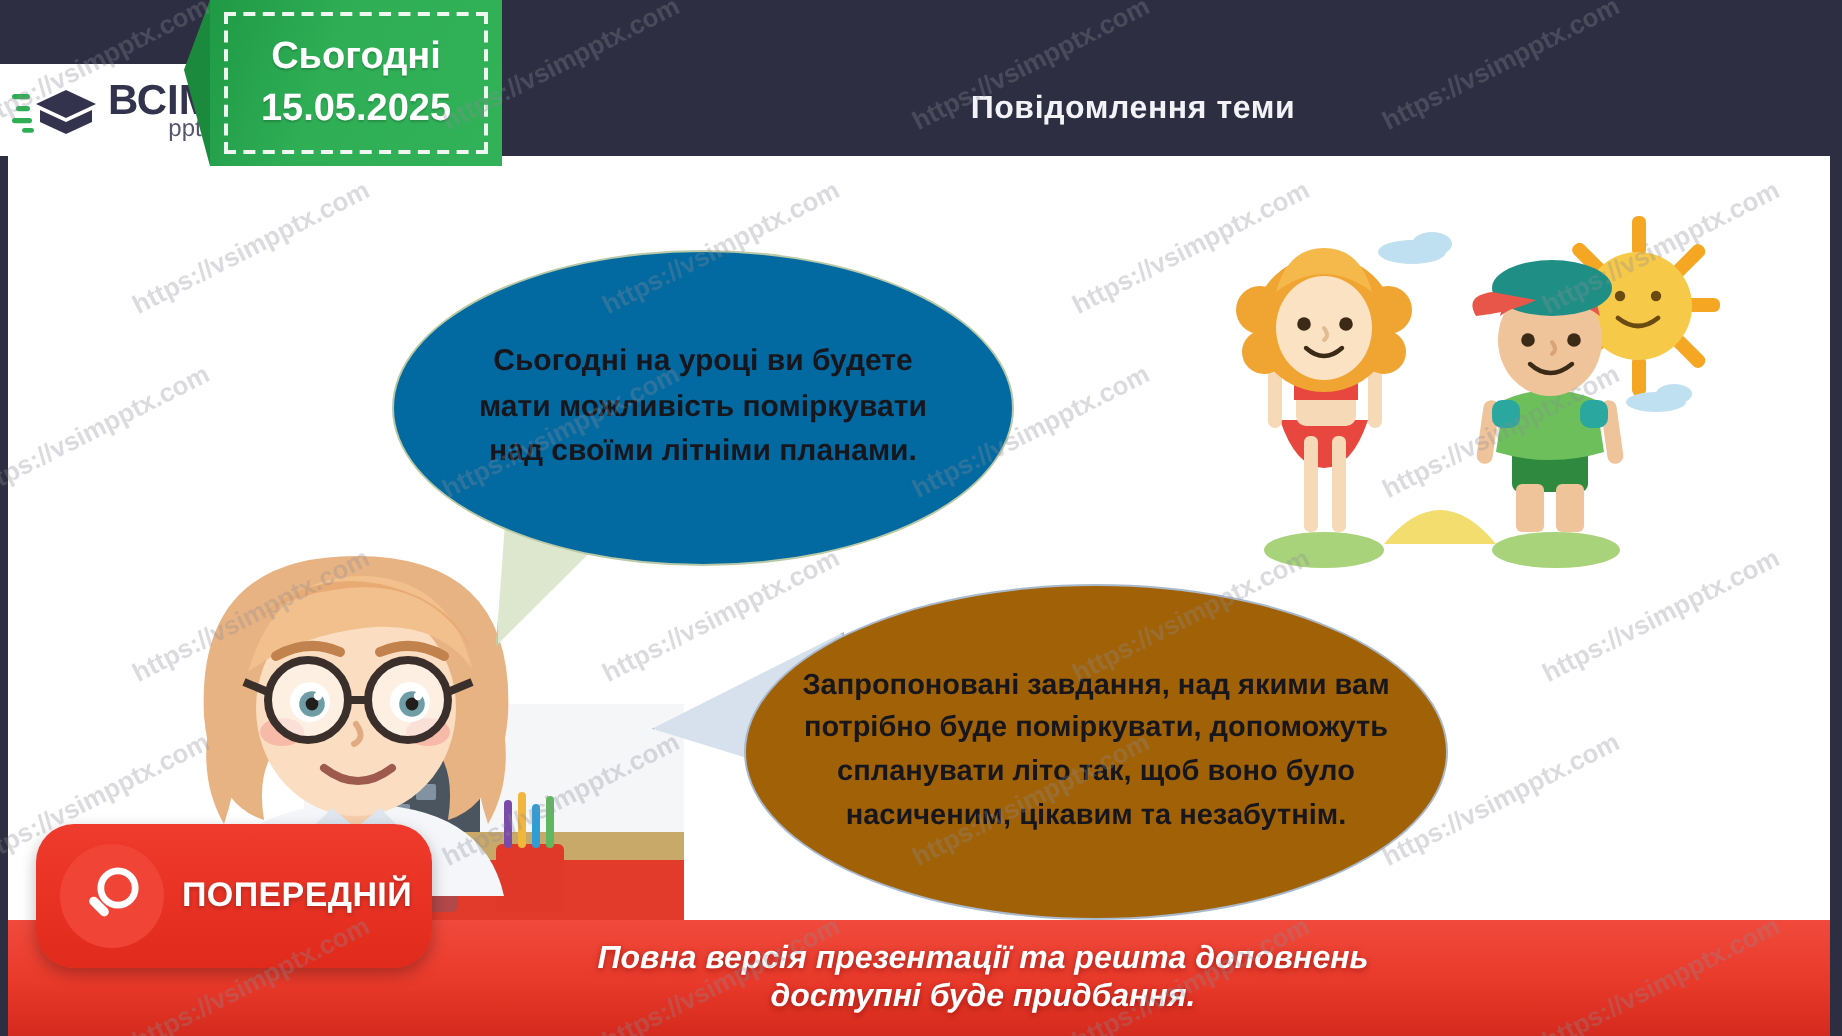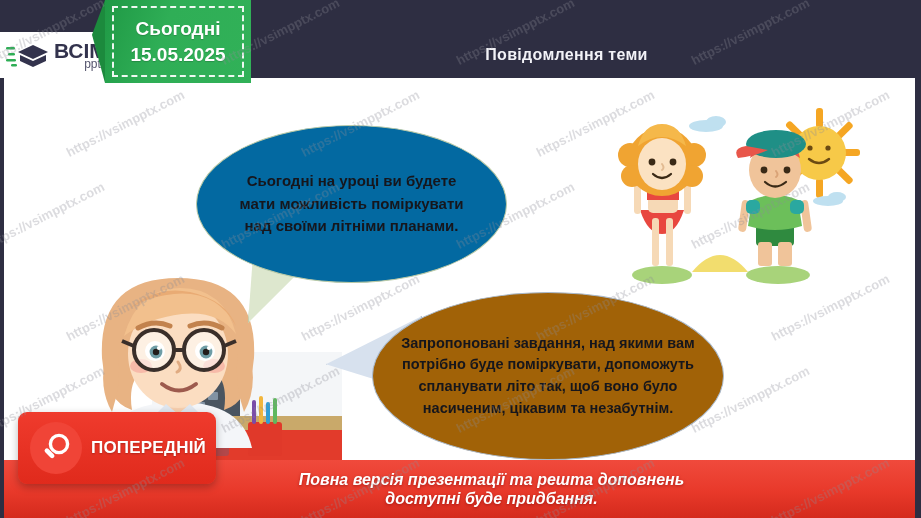--- a/index.html
+++ b/index.html
@@ -134,21 +134,21 @@
   
   .classroom {
     position:absolute; left:152px; top:352px; width:190px; height:110px; z-index:1;
     overflow:hidden;
   }
 
   
   .preview-badge {
     position:absolute; left:18px; top:412px; width:198px; height:72px;
     background:linear-gradient(180deg,#ef3b2d 0%,#e02a1c 100%);
-    border-radius:9px;
+    border-radius:19px;
     display:flex; align-items:center; gap:9px; padding-left:12px;
     box-shadow:0 3px 8px rgba(0,0,0,.28);
     z-index:9;
   }
   .preview-badge .circle {
     width:52px; height:52px; border-radius:50%;
     background:#f04437; display:flex; align-items:center; justify-content:center;
     flex:0 0 auto;
   }
   .preview-badge .lines {

